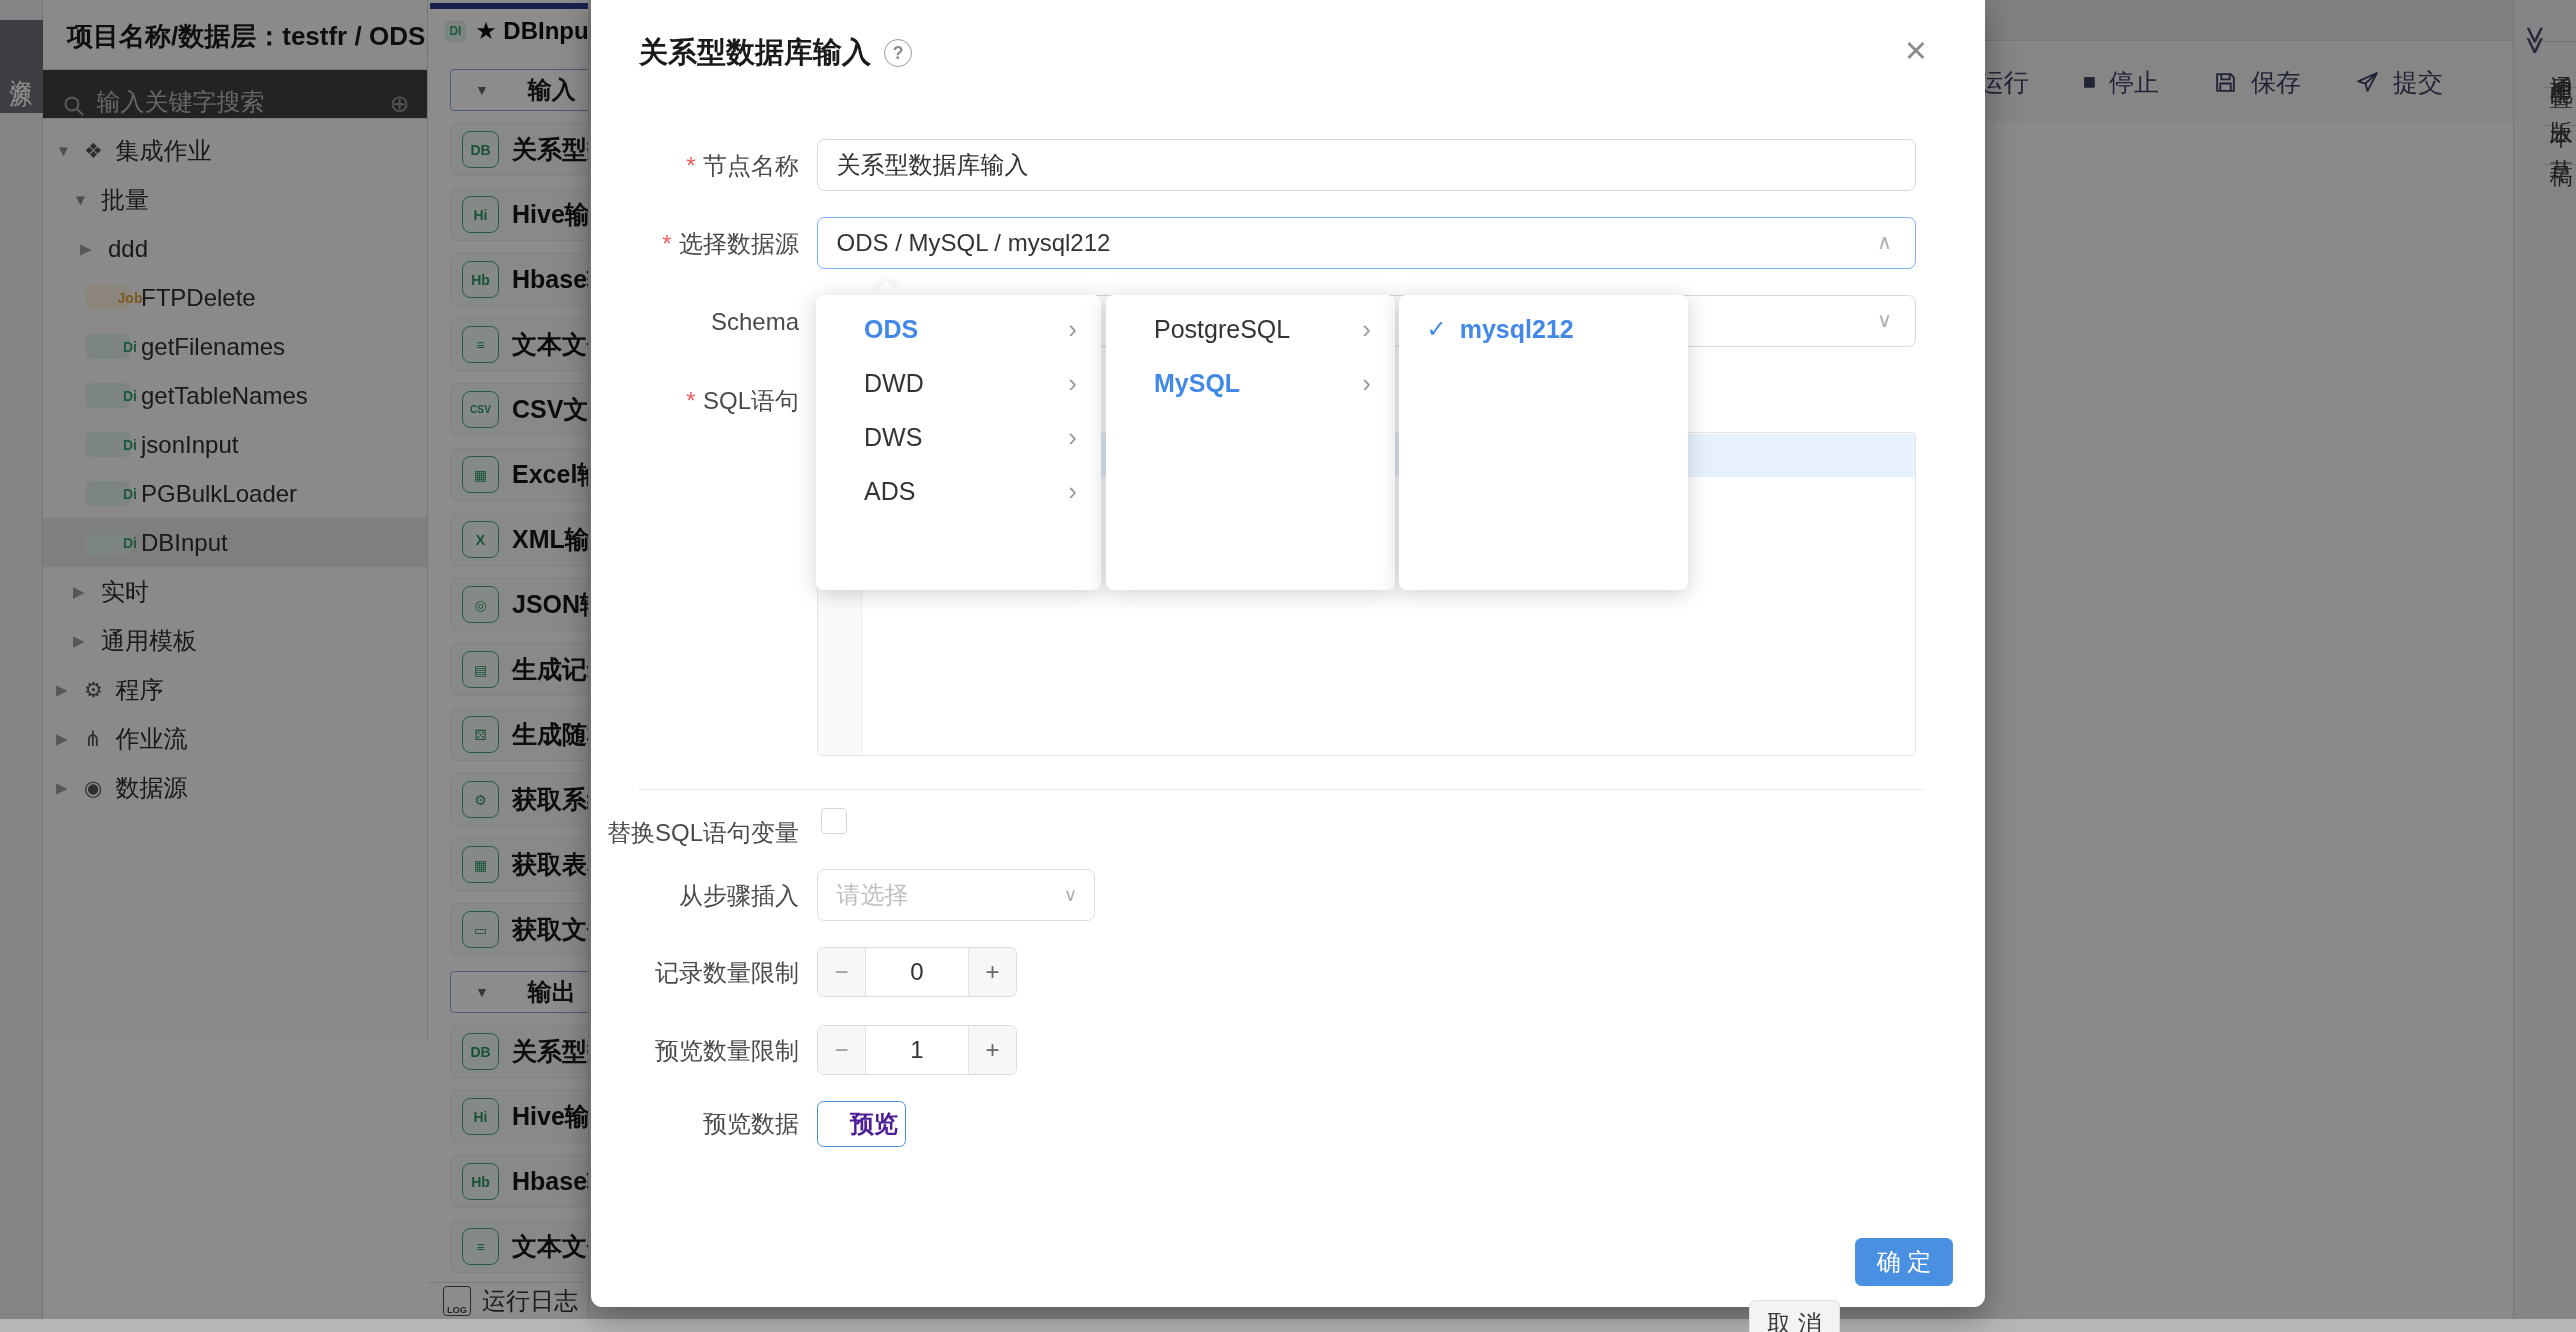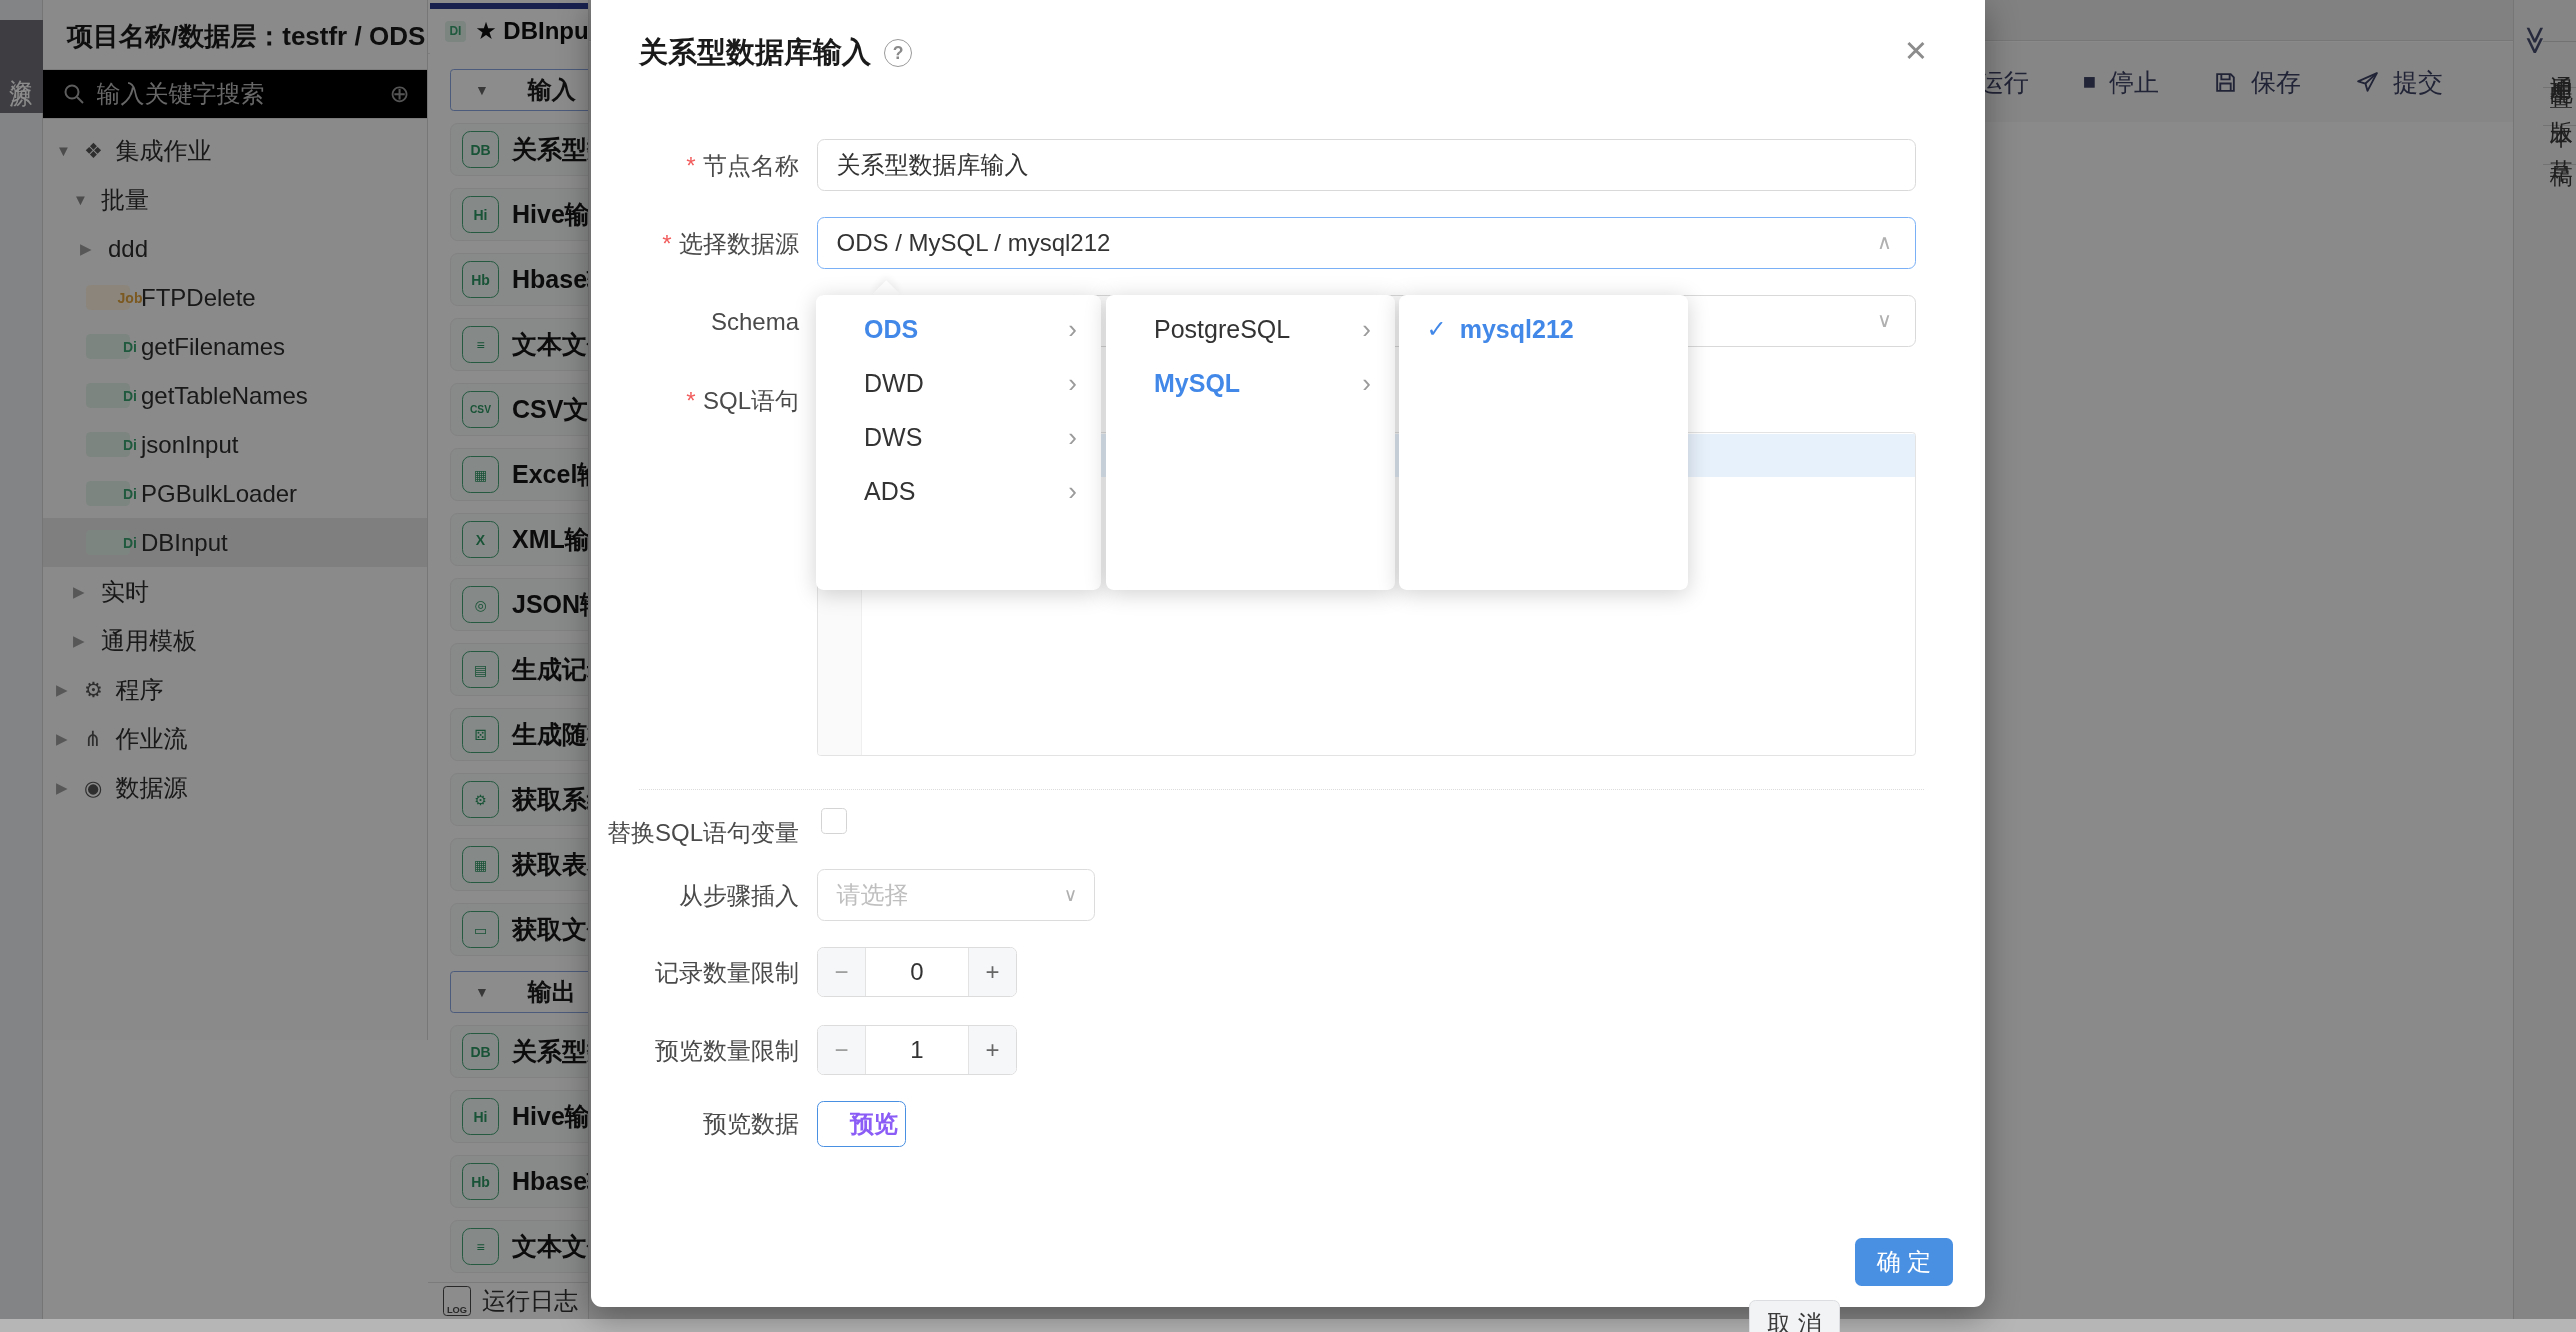--- a/index.html
+++ b/index.html
@@ -12,21 +12,21 @@
   #left-rail { left:0; top:0; width:43px; height:1332px; background:#eef0f2; border-right:0.9px solid #d6d6d6; }
   #left-rail-tab { left:0; top:20.4px; width:43px; height:93px; background:#707078; color:#fff;
     writing-mode:vertical-rl; text-orientation:upright; font-size:23px; letter-spacing:5.6px;
     display:flex; align-items:center; justify-content:center; }
 
   
   #sidebar { left:43px; top:0; width:385px; height:1040px; background:#fbfbfb; border-right:0.9px solid #d9d9d9; overflow:hidden; }
   #sidebar-header { padding:18.5px 22px 13px 24px; font-size:26px; font-weight:bold; color:#1b1b1b; white-space:nowrap; }
   #search-row { position:absolute; left:0; top:69px; width:385px; height:50px;
     border-top:0.9px solid #e2e2e2; border-bottom:0.9px solid #e2e2e2;
-    display:flex; align-items:center; padding:0 18.5px; gap:11px; background:#000000; }
+    display:flex; align-items:flex-end; padding:0 18.5px; gap:11px; background:#404040; }
   #search-placeholder { flex:1; font-size:24px; color:#bcbcbc; white-space:nowrap; overflow:hidden; }
   #locate-icon { font-size:24px; color:#9a9a9a; }
   #tree { position:absolute; left:0; top:126px; width:385px; bottom:0; overflow:hidden; }
   .tree-row { height:49px; display:flex; align-items:center; white-space:nowrap; }
   .tree-row.selected { background:#e8e8e8; }
   .caret { width:28px; font-size:15px; color:#8b8b8b; flex:none; }
   .tree-icon { width:31.5px; font-size:21px; color:#555; flex:none; }
   .badge { width:25px; height:25px; border-radius:4.6px; font-size:14px; font-weight:bold;
     display:flex; align-items:center; justify-content:center; margin-right:11px; flex:none;padding-left:44px; }
   .badge.di { background:#e3f3ea; color:#3aa271; }
@@ -115,21 +115,21 @@
 
   .stepper { position:absolute; left:226px; top:0; width:200px; height:50px; border:0.9px solid #dcdcdc;
     border-radius:6.5px; display:flex; overflow:hidden; background:#fff; }
   .step-btn { width:48px; background:#f6f7f9; display:flex; align-items:center; justify-content:center;
     font-size:24px; color:#9b9b9b; flex:none; }
   .step-btn.minus { border-right:0.9px solid #e3e3e3; }
   .step-btn.plus { border-left:0.9px solid #e3e3e3; color:#666; }
   .step-val { flex:1; display:flex; align-items:center; justify-content:center; font-size:24px; color:#333; }
 
   #preview-button { position:absolute; left:226px; top:0; width:89px; height:46px; border:1.9px solid #4a90e2;
-    border-radius:6.5px; background:#fff; color:#8b5cf6; font-size:24px; font-weight:600;
+    border-radius:6.5px; background:#fff; color:#4c1d95; font-size:24px; font-weight:600;
     display:flex; align-items:center; justify-content:center;padding-left:25px; }
 
   #cancel-button { position:absolute; left:1158px; top:1300px; width:91px; height:48px; background:#f2f3f5;
     border:0.9px solid #dcdde0; border-radius:6.5px; font-size:24px; color:#3a3a3a;
     display:flex; align-items:center; justify-content:center; }
   #ok-button { position:absolute; left:1264px; top:1238px; width:98px; height:48px; background:#4a90e2;
     border-radius:6.5px; font-size:24px; color:#fff; display:flex; align-items:center; justify-content:center; }
 
   
   .cas-panel { position:absolute; top:295px; height:295px; background:#fff; border-radius:7.4px; z-index:30;

